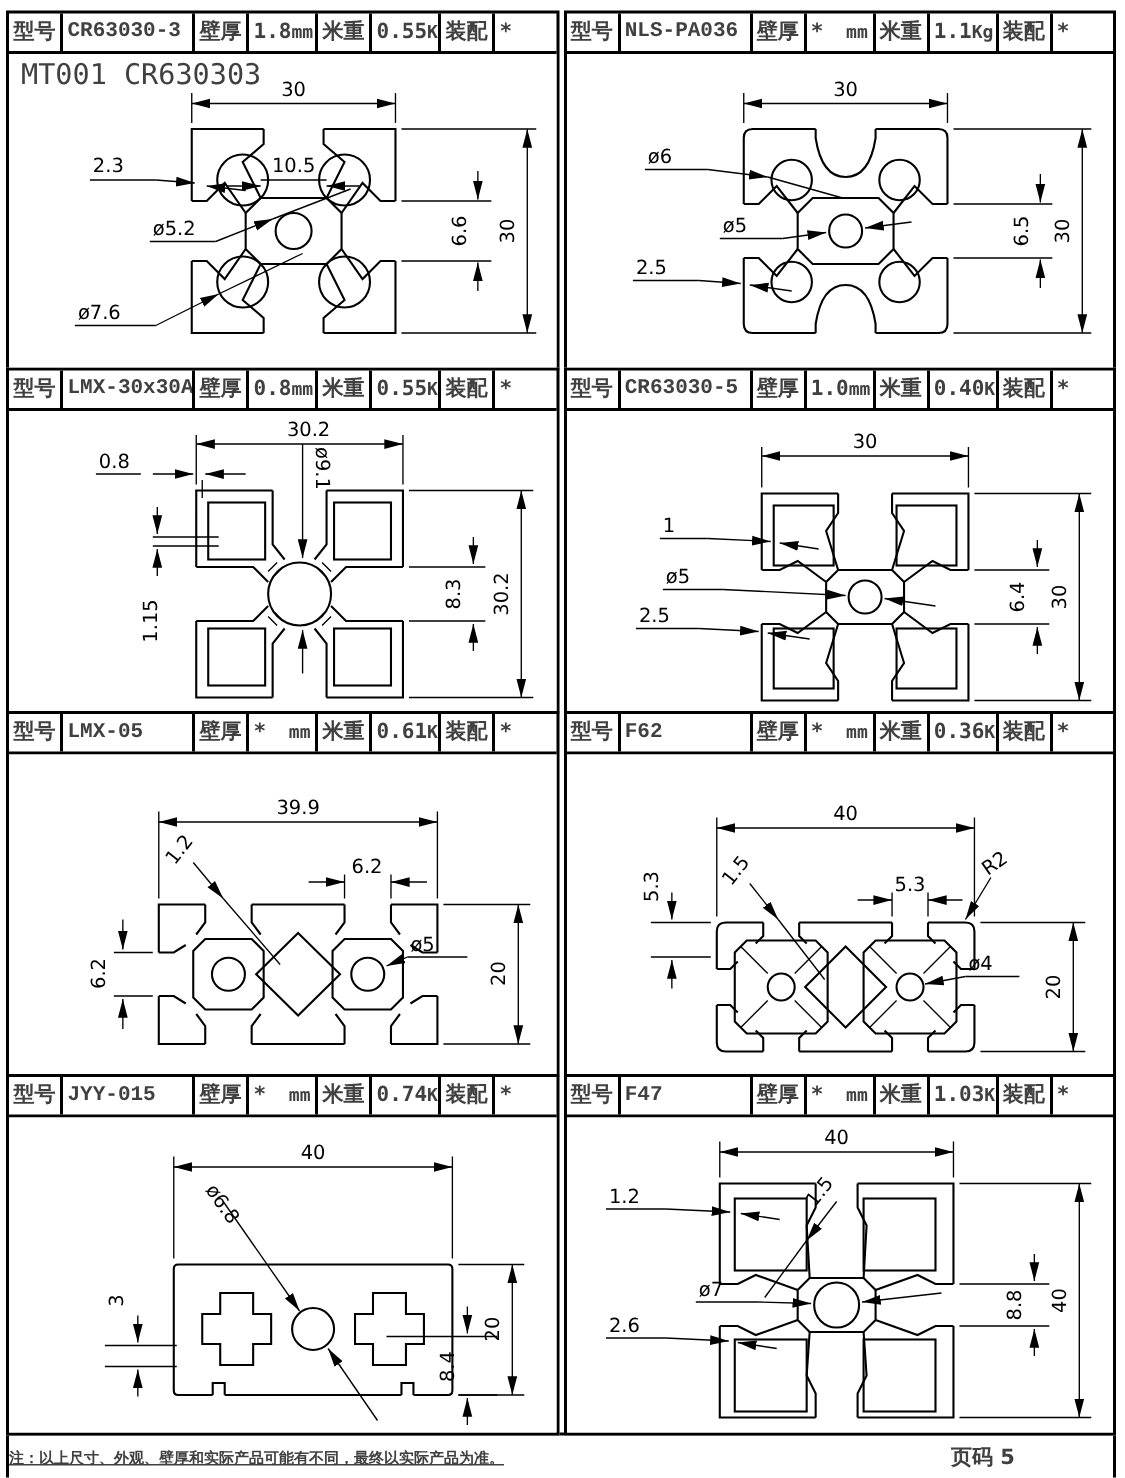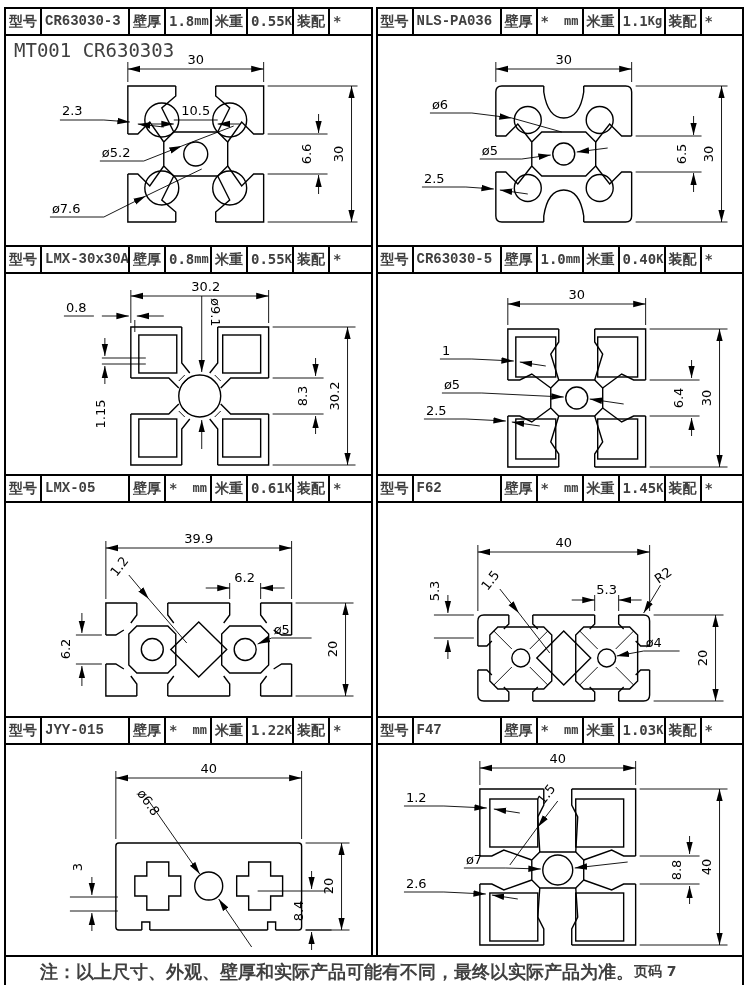--- a/index.html
+++ b/index.html
@@ -17,21 +17,21 @@
   .h.star{flex:1;border-right:none;font-family:"DejaVu Sans Mono","Liberation Mono",monospace;}
   .dwg{position:relative;background:#fff;}
   .dwg svg{display:block;width:100%;height:100%;}
   .corner-note{position:absolute;top:3px;left:8px;font-weight:normal;font-size:19px;
                font-family:"DejaVu Sans Mono","Liberation Mono",monospace;}
   .d1{height:209px;} .d2{height:200px;} .d3{height:213px;text-decoration:underline;} .d4{height:210px;}
   .p{fill:none;stroke:#000;stroke-width:1.4;}
   .d{fill:none;stroke:#000;stroke-width:0.9;}
   text.dt{font-family:"DejaVu Sans","Liberation Sans",sans-serif;font-size:13px;fill:#000;stroke:none;}
   .footer{margin-top:-2px;border:2px solid #000;height:30px;display:flex;align-items:center;font-weight:bold;}
-  .footer .note{flex:1;text-align:right;font-size:18px;}
+  .footer .note{flex:1;text-align:left;font-size:10px;text-decoration:underline;}
   .footer .pageno{width:108px;font-size:14px;}
 </style>
 </head>
 <body>
 
 <svg width="0" height="0" style="position:absolute" aria-hidden="true">
   <defs>
     <marker id="ar" viewBox="0 0 12 8" markerWidth="13" markerHeight="9" refX="11.5" refY="4" orient="auto-start-reverse" markerUnits="userSpaceOnUse">
       <path d="M0,1 L11.5,4 L0,7 Z" fill="#000"></path>
     </marker>
@@ -349,21 +349,21 @@
       <div class="hdr">
         <div class="h lbl">型号</div>
         <div class="h model">F62</div>
         <div class="h lbl">壁厚</div>
         <div class="h num">
             <span>*</span>
             <span class="unit">mm</span>
           </div>
         <div class="h lbl">米重</div>
         <div class="h num">
-            <span>1.45</span>
+            <span>0.36</span>
             <span class="unit">Kg</span>
           </div>
         <div class="h lbl">装配</div>
         <div class="h star">*</div>
       </div>
       <div class="dwg d3">
         <svg viewBox="0 0 365 213" preserveAspectRatio="none">
           <g>
             <path class="p" d="M131,112 H106 Q100,112 100,118 V143 M100,167 V192 Q100,198 106,198 H131 M155,198 H217 M241,198 H266 Q272,198 272,192 V167 M272,143 V118 Q272,112 266,112 H241 M217,112 H155"></path>
             <path class="p" d="M131,112 V121 L126,126 M155,112 V121 L160,126 M217,112 V121 L212,126 M241,112 V121 L246,126"></path>
@@ -410,21 +410,21 @@
       <div class="hdr">
         <div class="h lbl">型号</div>
         <div class="h model">JYY-015</div>
         <div class="h lbl">壁厚</div>
         <div class="h num">
             <span>*</span>
             <span class="unit">mm</span>
           </div>
         <div class="h lbl">米重</div>
         <div class="h num">
-            <span>1.22</span>
+            <span>0.74</span>
             <span class="unit">Kg</span>
           </div>
         <div class="h lbl">装配</div>
         <div class="h star">*</div>
       </div>
       <div class="dwg d4">
         <svg viewBox="0 0 365 210" preserveAspectRatio="none">
           <g>
             <path class="p" d="M113,98 H293 Q296,98 296,101 V182 Q296,185 293,185 H270 M262,185 H144 M136,185 H113 Q110,185 110,182 V101 Q110,98 113,98"></path>
             <path class="p" d="M136,185 V177 H144 V185 M262,185 V177 H270 V185"></path>
@@ -514,16 +514,16 @@
             <line class="d" x1="342" y1="44" x2="342" y2="200" marker-start="url(#ar)" marker-end="url(#ar)"></line>
             <text class="dt" transform="rotate(-90 333 122)" x="333" y="122" text-anchor="middle">40</text>
           </g>
         </svg>
       </div>
     </div>
   </div>
 
   <div class="footer">
     <div class="note">注：以上尺寸、外观、壁厚和实际产品可能有不同，最终以实际产品为准。</div>
-    <div class="pageno">页码 7</div>
+    <div class="pageno">页码 5</div>
   </div>
 
 </div>
 
 </body></html>

